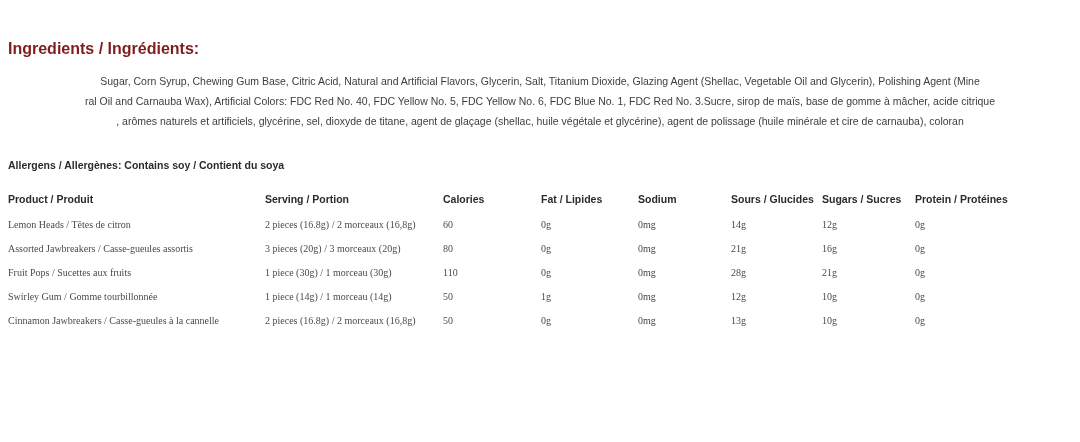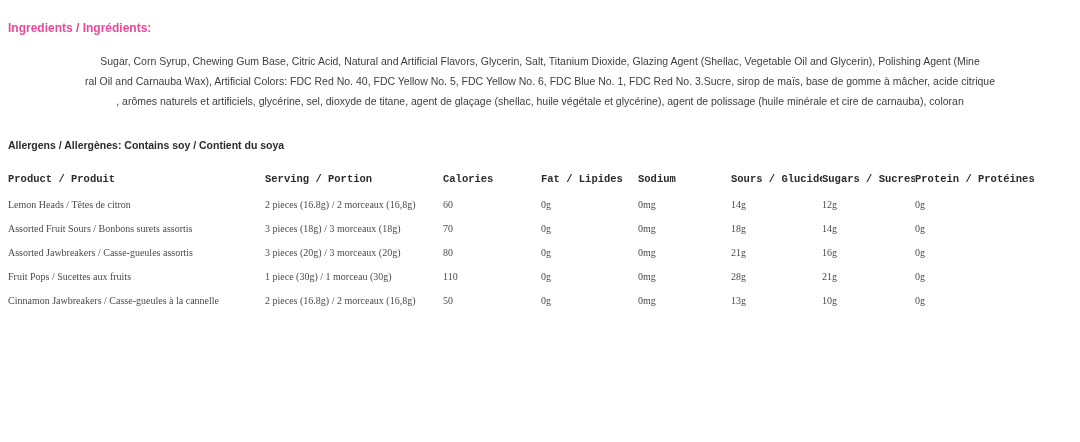--- a/index.html
+++ b/index.html
@@ -8,24 +8,24 @@
     width: 1080px;
     height: 442px;
     background: #ffffff;
     font-family: "Liberation Sans", sans-serif;
     color: #3d3d3d;
     overflow: hidden;
   }
   .wrap { padding: 0 8px; }
 
   .ing-heading {
-    margin: 19px 0 0 0;
-    font-size: 12px;
+    margin: 39px 0 0 0;
+    font-size: 16px;
     font-weight: bold;
-    color: #ec4899;
+    color: #7f1d1d;
     line-height: 19px;
   }
 
   .ing-text { margin-top: 13px; text-align: center; }
   .ing-line {
     font-size: 10.5px;
     line-height: 20px;
     color: #3d3d3d;
     white-space: nowrap;
     overflow: hidden;
@@ -40,21 +40,21 @@
   }
 
   table.nutrition {
     border-collapse: collapse;
     table-layout: fixed;
     width: 1072px;
     margin-top: 12px;
   }
   table.nutrition th {
     text-align: left;
-    font-family: Liberation Mono, monospace;
+    font-family: Liberation Sans, sans-serif;
     font-size: 10.5px;
     font-weight: bold;
     color: #2b2b2b;
     padding: 6px 6px 14px 0;
     vertical-align: bottom;
     white-space: nowrap;
     overflow: hidden;
     margin-top: 39px;
   }
   table.nutrition td {
@@ -110,50 +110,50 @@
         <td>Lemon Heads / Têtes de citron</td>
         <td>2 pieces (16.8g) / 2 morceaux (16,8g)</td>
         <td>60</td>
         <td>0g</td>
         <td>0mg</td>
         <td>14g</td>
         <td>12g</td>
         <td>0g</td>
       </tr>
       <tr>
-        <td>Assorted Fruit Sours / Bonbons surets assortis</td>
-        <td>3 pieces (18g) / 3 morceaux (18g)</td>
-        <td>70</td>
-        <td>0g</td>
-        <td>0mg</td>
-        <td>18g</td>
-        <td>14g</td>
-        <td>0g</td>
-      </tr>
-      <tr>
         <td>Assorted Jawbreakers / Casse-gueules assortis</td>
         <td>3 pieces (20g) / 3 morceaux (20g)</td>
         <td>80</td>
         <td>0g</td>
         <td>0mg</td>
         <td>21g</td>
         <td>16g</td>
         <td>0g</td>
       </tr>
       <tr>
         <td>Fruit Pops / Sucettes aux fruits</td>
         <td>1 piece (30g) / 1 morceau (30g)</td>
         <td>110</td>
         <td>0g</td>
         <td>0mg</td>
         <td>28g</td>
         <td>21g</td>
         <td>0g</td>
       </tr>
       <tr>
+        <td>Swirley Gum / Gomme tourbillonnée</td>
+        <td>1 piece (14g) / 1 morceau (14g)</td>
+        <td>50</td>
+        <td>1g</td>
+        <td>0mg</td>
+        <td>12g</td>
+        <td>10g</td>
+        <td>0g</td>
+      </tr>
+      <tr>
         <td>Cinnamon Jawbreakers / Casse-gueules à la cannelle</td>
         <td>2 pieces (16.8g) / 2 morceaux (16,8g)</td>
         <td>50</td>
         <td>0g</td>
         <td>0mg</td>
         <td>13g</td>
         <td>10g</td>
         <td>0g</td>
       </tr>
     </tbody>

